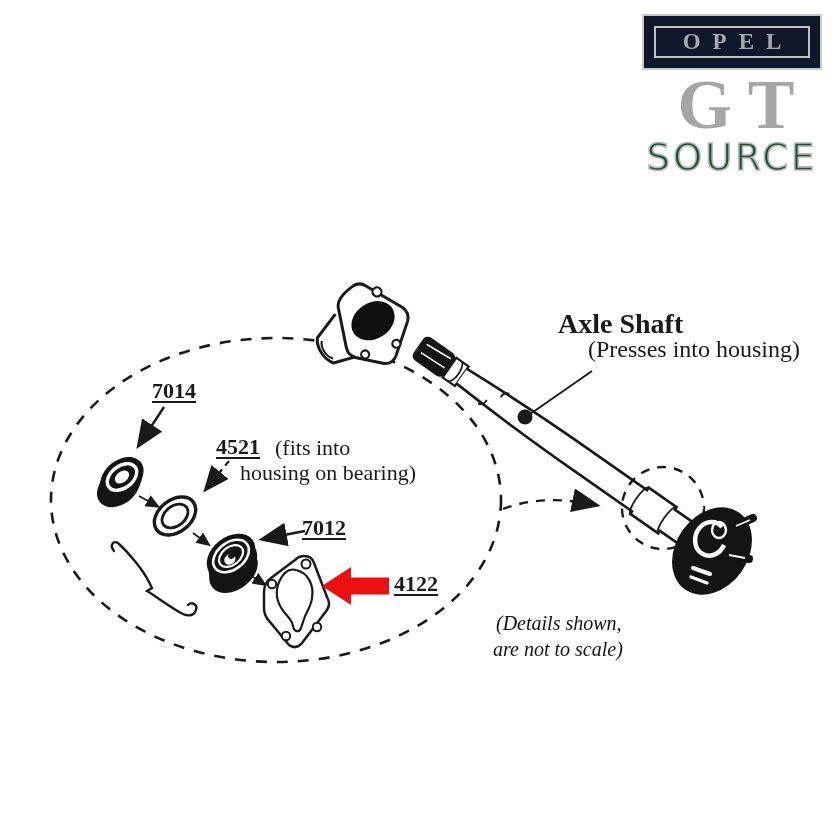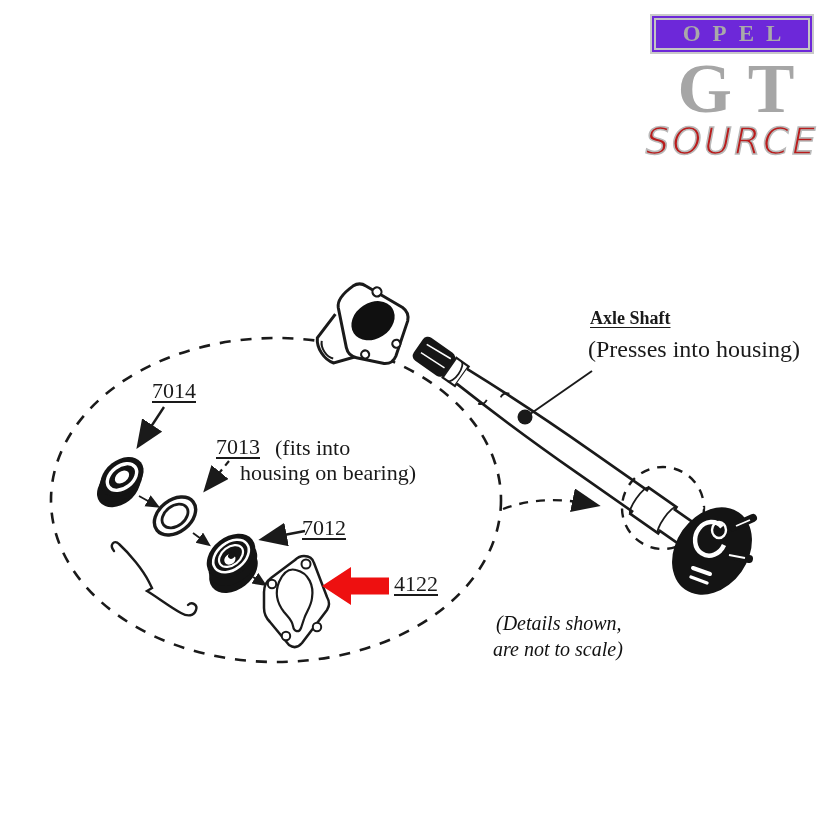--- a/index.html
+++ b/index.html
@@ -3,36 +3,36 @@
 <meta charset="utf-8">
 <style>
   html,body{margin:0;padding:0;background:#ffffff;}
   .stage{position:relative;width:840px;height:840px;background:#ffffff;overflow:hidden;
          font-family:"Liberation Serif", serif;color:#1a1a1a;}
   svg{position:absolute;left:0;top:0;}
 
   
   .logo{position:absolute;top:14px;left:636px;width:192px;display:flex;
         flex-direction:column;align-items:center;user-select:none;}
-  .opel-box{border:2px solid #c9c9c9;padding:2px;background:#6d28d9;width:156px;}
+  .opel-box{border:2px solid #c9c9c9;padding:10px;background:#0f172a;width:156px;}
   .opel-box-inner{border:2px solid #c3c3c3;text-align:center;padding:0 2px;}
   .opel-text{font-family:"Liberation Serif",serif;font-weight:bold;font-size:23px;
              letter-spacing:12px;margin-right:-12px;color:#a9a9a9;line-height:28px;}
   .gt-text{font-family:"Liberation Serif",serif;font-weight:bold;font-size:70px;
            letter-spacing:16px;margin-right:-16px;color:#a6a6a6;line-height:62px;margin-top:4px;margin-left:8px;}
-  .source-text{font-family:"DejaVu Sans",sans-serif;font-style:italic;font-size:37px;
-               letter-spacing:3px;color:#b91c1c;-webkit-text-stroke:1.6px #b9b9b9;
+  .source-text{font-family:"DejaVu Sans",sans-serif;font-size:37px;
+               letter-spacing:3px;color:#14532d;-webkit-text-stroke:1.6px #b9b9b9;
                line-height:40px;margin-top:2px;}
 
   
-  .part-id{position:absolute;font-weight:normal;font-size:22px;
+  .part-id{position:absolute;font-weight:bold;font-size:22px;
            text-decoration:underline;text-underline-offset:3px;white-space:nowrap;}
   .plain{position:absolute;font-size:22px;white-space:nowrap;}
-  .axle-title{position:absolute;left:590px;top:308px;font-weight:bold;font-size:18px;
-              text-decoration:underline;text-underline-offset:3px;white-space:nowrap;}
+  .axle-title{position:absolute;left:558px;top:308px;font-weight:bold;font-size:28px;
+              text-underline-offset:3px;white-space:nowrap;}
   .axle-sub{position:absolute;left:588px;top:336px;font-size:24px;white-space:nowrap;}
   .scale-note{position:absolute;font-style:italic;font-size:20px;white-space:nowrap;color:#111;}
 </style>
 </head>
 <body>
 
 <div class="stage">
 
   <svg width="840" height="840" viewBox="0 0 840 840">
     <defs>
@@ -157,21 +157,21 @@
       <div class="opel-box-inner">
         <span class="opel-text">OPEL</span>
       </div>
     </div>
     <div class="gt-text">GT</div>
     <div class="source-text">SOURCE</div>
   </div>
 
   <div class="part-id" style="left:152px;top:378px;">7014</div>
 
-  <div class="part-id" style="left:216px;top:434px;">7013</div>
+  <div class="part-id" style="left:216px;top:434px;">4521</div>
   <div class="plain" style="left:275px;top:435px;">(fits into</div>
   <div class="plain" style="left:240px;top:460px;">housing on bearing)</div>
 
   <div class="part-id" style="left:302px;top:515px;">7012</div>
 
   <div class="part-id" style="left:394px;top:571px;">4122</div>
 
   <div class="axle-title">Axle Shaft</div>
   <div class="axle-sub">(Presses into housing)</div>
 

